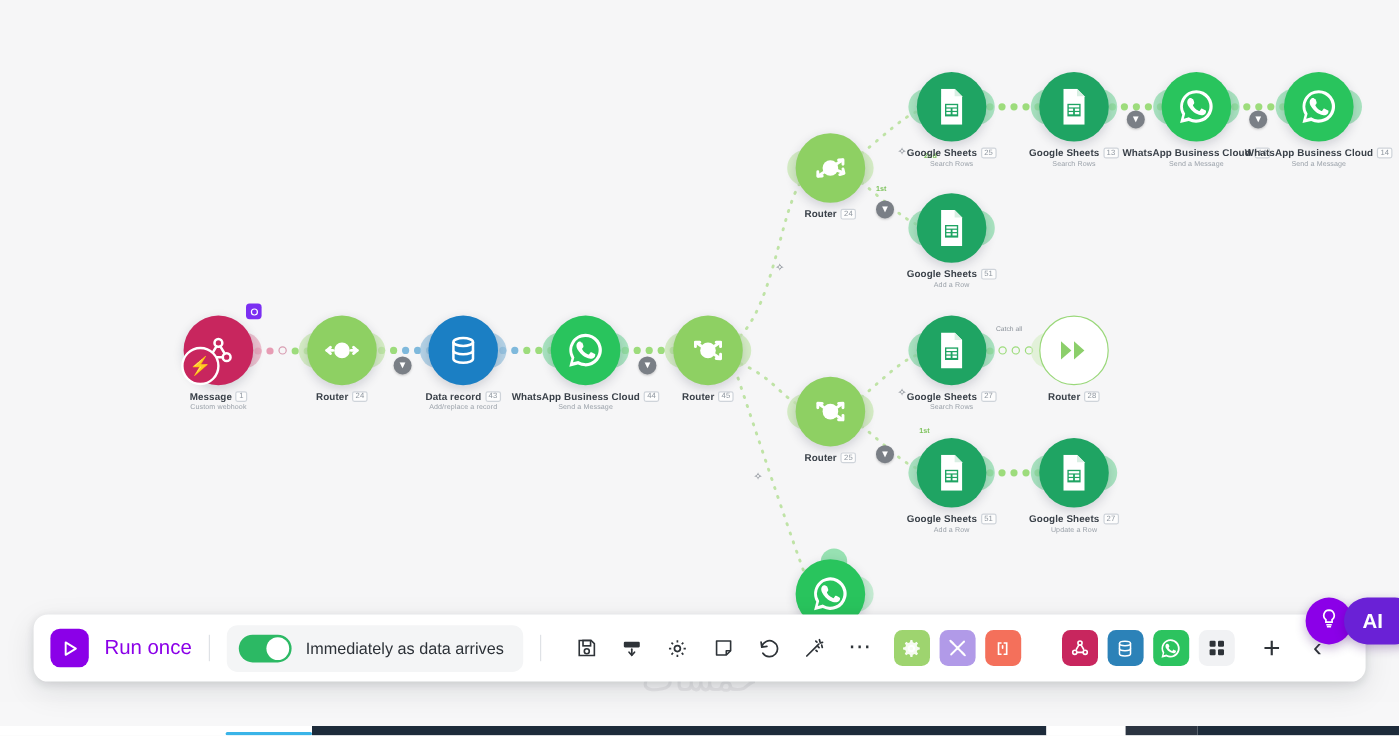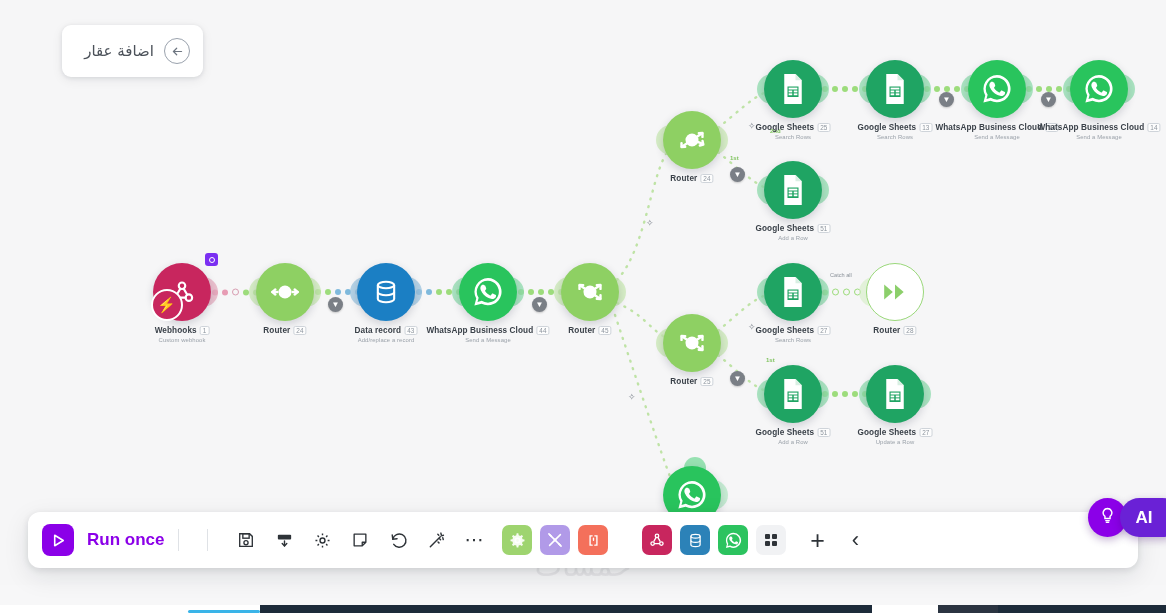--- a/index.html
+++ b/index.html
@@ -130,21 +130,21 @@
     display: flex; align-items: center;
     padding: 0 14px;
     gap: 0px;
   }
   .run-btn { display: flex; align-items: center; gap: 13px; }
   .run-icon {
     width: 32px; height: 32px; border-radius: 8px;
     background: #8b00e8;
     display: flex; align-items: center; justify-content: center;
   }
-  .run-label { font-size: 17px; font-weight: bold; color: #8b00e8; }
+  .run-label { font-size: 17px; font-weight: normal; color: #8b00e8; }
   .vsep { width: 1px; height: 22px; background: #dfe2e6; margin: 0 14px; }
   .sched {
     display: flex; align-items: center; gap: 12px;
     background: #f4f5f6; border-radius: 9px;
     padding: 8px 16px 8px 10px;
   }
   .toggle {
     width: 44px; height: 23px; border-radius: 12px; background: #2cb964;
     position: relative; flex: none;
   }
@@ -318,21 +318,21 @@
             <path d="M9.1 16.5h5.8"></path>
         </svg>
       </div>
       <div style="position:absolute; left:-31px; top:-3px; width:32px; height:32px; border-radius:50%; background:#c8265e; border:2px solid #fff; display:flex; align-items:center; justify-content:center;">
         <span style="color:#fff; font-size:15px;">⚡</span>
       </div>
       <div style="position:absolute; left:23px; top:-39px; width:13px; height:13px; border-radius:3px; background:#7b2ff2; display:flex; align-items:center; justify-content:center;">
         <span style="display:block; width:6px; height:6px; border:1.6px solid #fff; border-radius:50%;"></span>
       </div>
       <div class="labels">
-        <div class="lname"><span>Webhooks</span><span class="lidx">1</span></div>
+        <div class="lname"><span>Message</span><span class="lidx">1</span></div>
         <div class="lsub">Custom webhook</div>
       </div>
     </div>
 
     <div class="node" style="left:285px; top:292px;">
       <div class="petal left" style="background:#c9e8b4;"></div>
       <div class="petal right" style="background:#c9e8b4;"></div>
       <div class="bubble sz-lg" style="background:#8ed063;">
         <svg width="34" height="34" viewBox="0 0 24 24" fill="none" stroke="#fff" stroke-width="1.7" stroke-linecap="round" stroke-linejoin="round">
           <circle cx="12" cy="12" r="4.6" fill="#8ed063" stroke="none"></circle>
@@ -609,47 +609,44 @@
       <div class="petal grn right" style="background:#b6e8c7;"></div>
       <div style="position:absolute; left:-8px; top:-38px; width:22px; height:22px; border-radius:50%; background:#7fdca0; opacity:.8;"></div>
       <div class="bubble sz-lg" style="background:#29c45d;">
         <svg width="34" height="34" viewBox="0 0 24 24" fill="#fff">
           <path d="M12 2.2A9.6 9.6 0 0 0 3.7 16.6L2.4 21.6l5.1-1.3A9.6 9.6 0 1 0 12 2.2zm0 1.9a7.7 7.7 0 1 1-4 14.3l-.4-.2-3 .8.8-2.9-.2-.4A7.7 7.7 0 0 1 12 4.1z"></path>
           <path d="M9.3 7.3c-.2-.5-.4-.5-.6-.5h-.5c-.2 0-.5.1-.7.4-.3.3-.9.9-.9 2.2s1 2.5 1.1 2.7c.1.2 1.9 3 4.7 4.1 2.3.9 2.8.7 3.3.7.5 0 1.6-.6 1.8-1.3.2-.7.2-1.2.2-1.3-.1-.1-.2-.2-.5-.3-.2-.1-1.5-.8-1.8-.9-.2-.1-.4-.1-.6.1-.2.3-.6.9-.8 1.1-.1.2-.3.2-.5.1-.2-.1-1.1-.4-2.1-1.3-.8-.7-1.3-1.5-1.4-1.8-.1-.2 0-.4.1-.5l.4-.5c.1-.2.2-.3.2-.5.1-.2 0-.3 0-.5 0-.1-.5-1.4-.7-1.9z"></path>
         </svg>
       </div>
     </div>
 
-    <div id="title-chip">
-      <span class="back-circle">
-        <svg width="13" height="13" viewBox="0 0 16 16" fill="none" stroke="currentColor" stroke-width="1.5" stroke-linecap="round" stroke-linejoin="round">
-          <path d="M13 8H3"></path>
-            <path d="M7 4 3 8l4 4"></path>
-        </svg>
-      </span>
-      <span class="chip-label">اضافة عقار</span>
-    </div>
 
   </div>
 
   <div id="watermark">خمسات</div>
 
   <div id="toolbar">
 
     <div class="run-btn">
       <span class="run-icon">
         <svg width="17" height="17" viewBox="0 0 18 18" fill="none" stroke="#fff" stroke-width="1.7" stroke-linejoin="round">
           <path d="M5 3.5 14 9 5 14.5z"></path>
         </svg>
       </span>
       <span class="run-label">Run once</span>
     </div>
 
     <span class="vsep"></span>
 
+    <div class="sched">
+      <span class="toggle">
+          <span class="knob"></span>
+        </span>
+      <span class="sched-label">Immediately as data arrives</span>
+    </div>
 
     <span class="vsep"></span>
 
     <div class="tool-icons">
       <span class="ticon">
         <svg width="18" height="18" viewBox="0 0 20 20" fill="none" stroke="#2e3338" stroke-width="1.5">
           <path d="M3 3h11l3 3v11H3z"></path>
             <rect x="6.5" y="3" width="7" height="5"></rect>
             <circle cx="10" cy="13" r="2.3"></circle>
         </svg>

